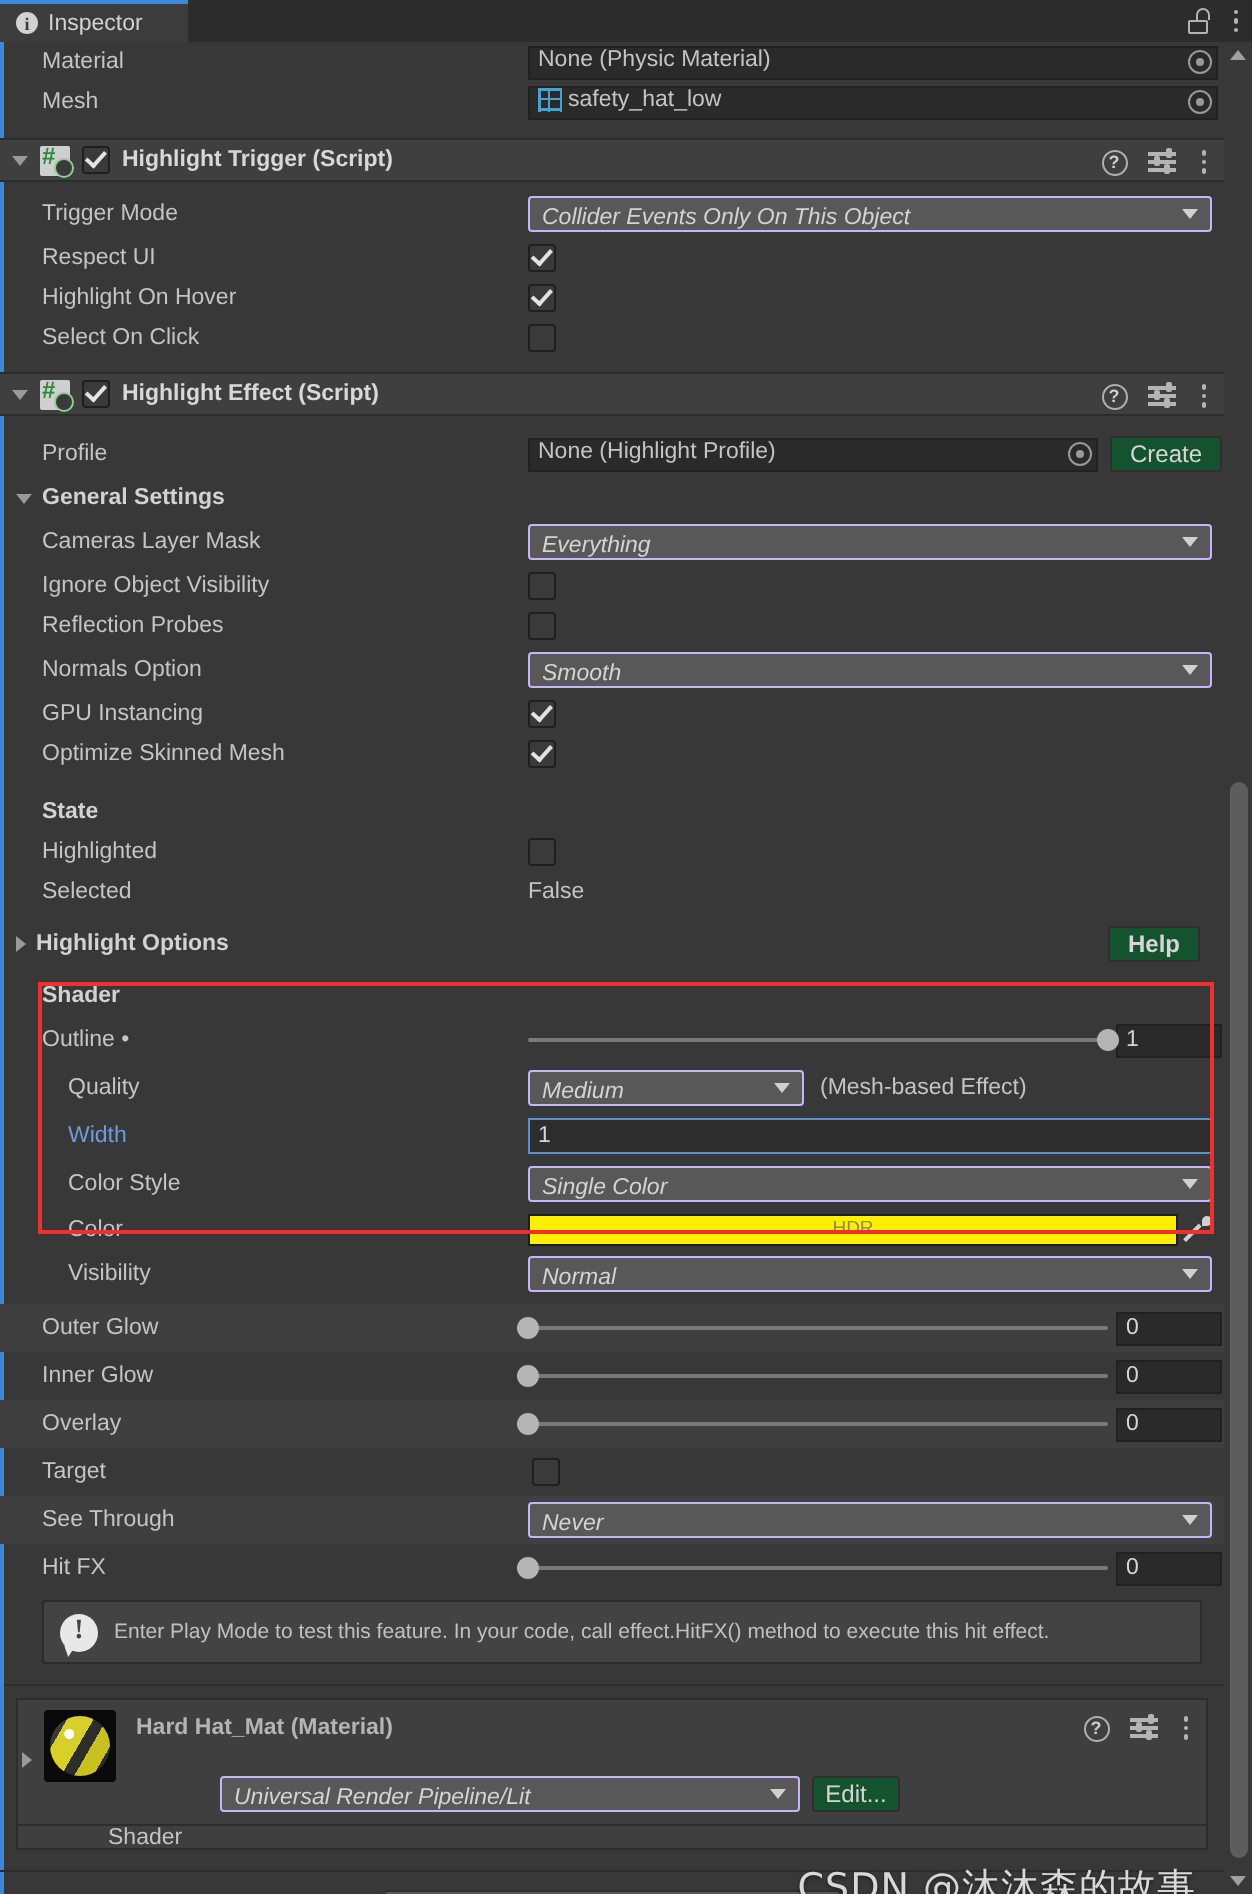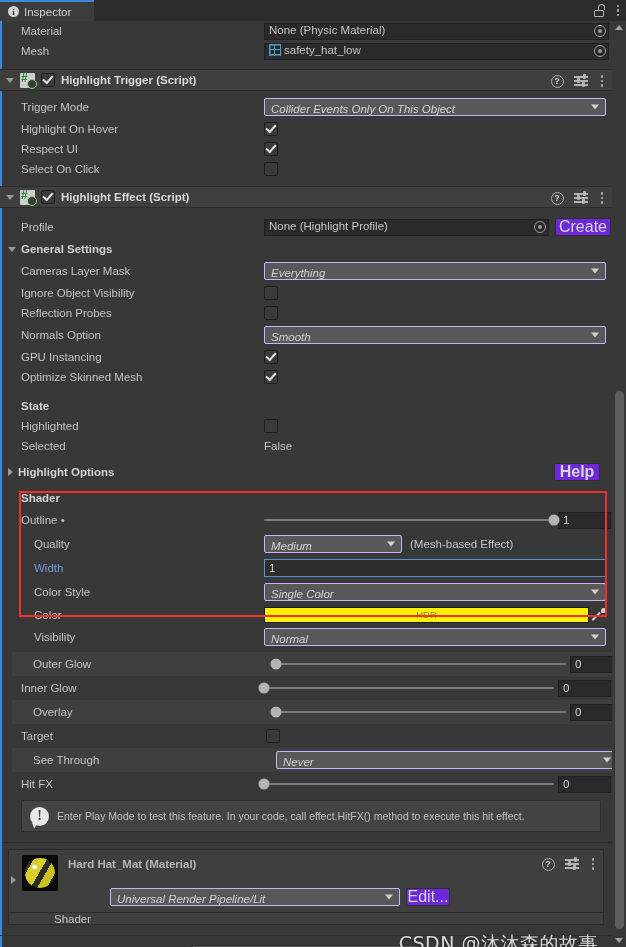--- a/index.html
+++ b/index.html
@@ -90,21 +90,21 @@
 
   
   .row {
     position: relative;
     display: flex; align-items: center;
     height: 20px;
     padding-left: 21px;
     width: 612px;
   }
   .row.h24 { height: 24px; }
-  .row.alt { background: #3f3f3f; margin-left: 12px; }
+  .row.alt { background: #3f3f3f; }
   .label { width: 243px; flex: none; color: #c4c4c4; font-size: 11.5px; white-space: nowrap; }
   .label.indent { padding-left: 13px; width: 243px; }
   .label.blue { color: #6a9ce0; }
   .field { flex: 1; display: flex; align-items: center; }
 
   
   .objfield {
     height: 17px; background: #2a2a2a; border: 1px solid #212121;
     display: flex; align-items: flex-start; padding: 0 4px;
     color: #c4c4c4; font-size: 11.5px; position: relative;
@@ -159,22 +159,22 @@
   }
   .cbox.on::after {
     content: "";
     width: 4px; height: 8px;
     border: solid #e4e4e4; border-width: 0 2px 2px 0;
     transform: rotate(42deg) translate(-1px,-1px);
   }
 
   
   .btn {
-    background: #6d28d9; border: 1px solid #2f2f2f; border-radius: 2px;
-    color: #d6d6d6; font-size: 16px;
+    background: #14532d; border: 1px solid #2f2f2f; border-radius: 2px;
+    color: #d6d6d6; font-size: 12px;
     height: 18px; padding: 0 9px;
     display: inline-flex; align-items: center; justify-content: center;
   }
 
   
   .comp-header {
     position: relative;
     height: 22px; width: 612px;
     background: #3f3f3f;
     border-top: 1px solid #2c2c2c; border-bottom: 1px solid #2c2c2c;
@@ -425,27 +425,27 @@
     <div class="row h24">
       <span class="label">Trigger Mode</span>
       <span class="field">
         <span class="dropdown" style="width:342px;">
           <span>Collider Events Only On This Object</span>
           <span class="caret"></span>
         </span>
       </span>
     </div>
     <div class="row">
+      <span class="label">Respect UI</span>
+      <span class="field">
+          <span class="cbox on"></span>
+        </span>
+    </div>
+    <div class="row">
       <span class="label">Highlight On Hover</span>
-      <span class="field">
-          <span class="cbox on"></span>
-        </span>
-    </div>
-    <div class="row">
-      <span class="label">Respect UI</span>
       <span class="field">
           <span class="cbox on"></span>
         </span>
     </div>
     <div class="row">
       <span class="label">Select On Click</span>
       <span class="field">
           <span class="cbox"></span>
         </span>
     </div>

